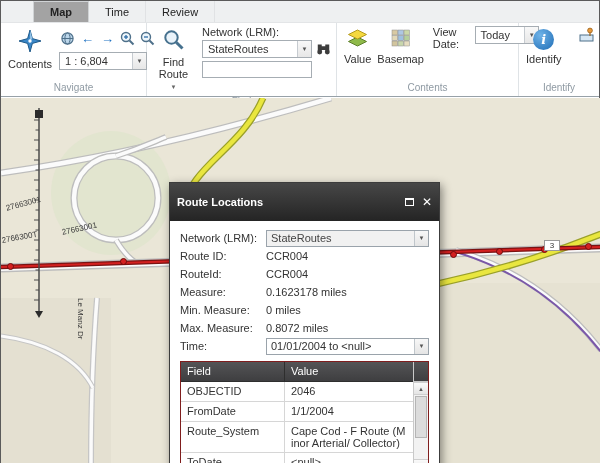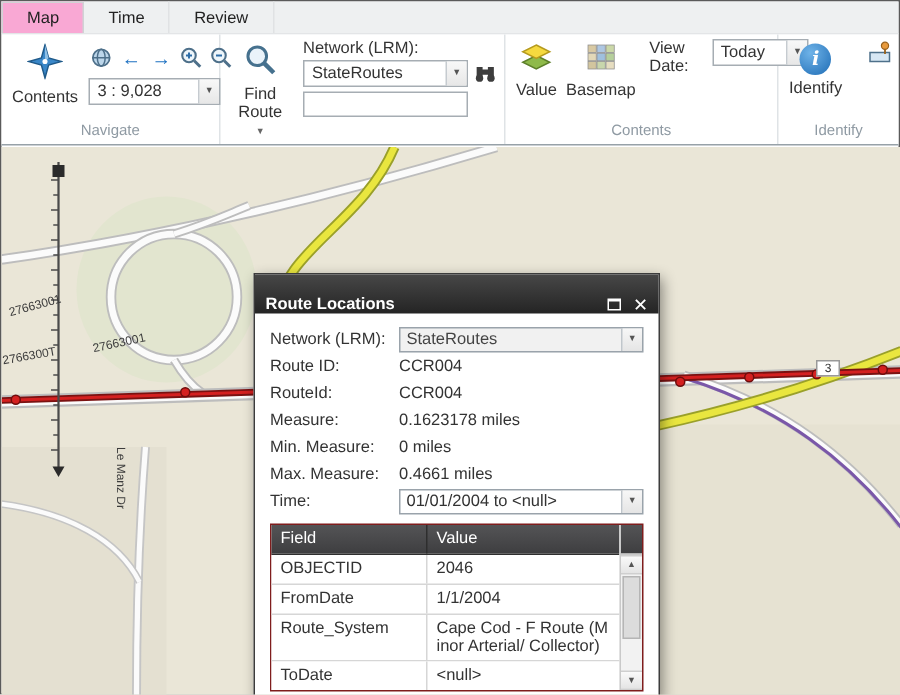--- a/index.html
+++ b/index.html
@@ -2,21 +2,21 @@
 <html><head>
 <meta charset="utf-8">
 <style>
   * { margin:0; padding:0; box-sizing:border-box; }
   html,body { width:600px; height:463px; overflow:hidden; font-family:"Liberation Sans","DejaVu Sans",sans-serif; }
   .app { position:relative; width:600px; height:463px; background:#fff; border:1px solid #5a5a5a; }
 
   
   .tabbar { height:22px; background:#eef0f1; display:flex; align-items:stretch; border-bottom:1px solid #e3e5e7;}
   .tab { padding:0 16px; font-size:11px; color:#222; display:flex; align-items:center; cursor:default; border-right:1px solid #e0e2e4;}
-  .tab.active { background:#f9a8d4; border:1px solid #d0d3d5; border-bottom:none; font-weight:normal; }
+  .tab.active { background:#a3a3a3; border:1px solid #d0d3d5; border-bottom:none; font-weight:bold;margin-left:32px; }
 
   
   .ribbon { height:74px; background:#fff; display:flex; border-bottom:1px solid #97a1a8; }
   .group { display:flex; flex-direction:column; border-right:1px solid #dfe3e6; }
   .g-nav { width:146px; } .g-find { width:190px; } .g-cont { width:182px; } .g-id { width:82px; border-right:none; position:relative;}
   .gcontent { flex:1; display:flex; padding:3px 4px 0 4px; }
   .glabel { height:14px; text-align:center; font-size:10px; color:#8f9aa3; }
 
   .bigbtn { display:flex; flex-direction:column; align-items:center; justify-content:flex-start; font-size:11px; color:#333; padding:2px 2px; border:1px solid transparent; border-radius:2px; text-align:center; line-height:12px;}
   .bigbtn .blabel { margin-top:3px; }
@@ -45,21 +45,21 @@
 
   
   .map { position:absolute; top:97px; left:0; width:600px; height:366px; background:#eae6d7; overflow:hidden; }
   .map svg.roads { position:absolute; top:0; left:0; }
   .map-label { position:absolute; font-size:8px; color:#3c3c3c; white-space:nowrap; transform-origin:0 0; }
   .route-dot { position:absolute; width:7px; height:7px; border-radius:50%; background:#d42020; border:1px solid #6e0c0c; }
   .shield { position:absolute; left:543px; top:142px; width:16px; height:11px; background:#fff; border:1px solid #999; font-size:8px; line-height:9px; text-align:center; color:#333; }
 
   
   .dialog { position:absolute; left:168px; top:181px; width:271px; background:#fff; border:1px solid #3c3c3c; box-shadow:2px 3px 9px rgba(0,0,0,.45); z-index:5; }
-  .dlg-title { height:26px; background:linear-gradient(#474747,#242424); color:#fff; display:flex; align-items:flex-end; padding:0 7px; font-size:11px; font-weight:bold; }
+  .dlg-title { height:38px; background:linear-gradient(#474747,#242424); color:#fff; display:flex; align-items:center; padding:0 7px; font-size:11px; font-weight:bold; }
   .dlg-btns { margin-left:auto; display:flex; align-items:center; gap:8px; }
   .maxbox { width:9px; height:8px; border:1px solid #fff; border-top-width:2px; display:inline-block; }
   .closex { font-size:12px; line-height:1; color:#fff; font-weight:bold; cursor:default;}
   .dlg-body { padding:8px 10px 5px 10px; }
   .frow { display:flex; align-items:center; height:18px; font-size:11px; color:#333; }
   .frow .flabel { width:86px; flex:none; }
   .frow .fval { flex:1; }
   .dsel { display:flex; align-items:center; height:17px; border:1px solid #9aa3ab; font-size:11px; color:#333; padding-left:4px; background:#fff; flex:1;}
   .dsel.disabled { background:#f1f1f1; color:#444; }
   .dsel .arrowbox { margin-left:auto; width:14px; height:100%; border-left:1px solid #c0c6cb; background:linear-gradient(#f7f7f7,#e5e5e5); display:flex; align-items:center; justify-content:center; font-size:6px; color:#555;}
@@ -130,21 +130,21 @@
             </span>
             <span class="sicon">
               <svg width="15" height="15" viewBox="0 0 15 15">
                   <circle cx="6" cy="6" r="4.5" fill="#eef6fb" stroke="#4e708a" stroke-width="1.4"></circle>
                   <line x1="4" y1="6" x2="8" y2="6" stroke="#2d6da8" stroke-width="1.3"></line>
                   <line x1="9.5" y1="9.5" x2="13.5" y2="13.5" stroke="#4e708a" stroke-width="2"></line>
                 </svg>
             </span>
           </div>
           <div class="combo scale-combo">
-            <span>3 : 9,028</span>
+            <span>1 : 6,804</span>
             <span class="arrowbox">▼</span>
           </div>
         </div>
       </div>
       <div class="glabel">Navigate</div>
     </div>
 
     <div class="group g-find">
       <div class="gcontent">
         <div class="bigbtn" style="width:48px;text-align:center;">
@@ -340,21 +340,21 @@
       <div class="frow">
         <span class="flabel">Measure:</span>
         <span class="fval">0.1623178 miles</span>
       </div>
       <div class="frow">
         <span class="flabel">Min. Measure:</span>
         <span class="fval">0 miles</span>
       </div>
       <div class="frow">
         <span class="flabel">Max. Measure:</span>
-        <span class="fval">0.4661 miles</span>
+        <span class="fval">0.8072 miles</span>
       </div>
       <div class="frow">
         <span class="flabel">Time:</span>
         <div class="dsel">
           <span>01/01/2004 to &lt;null&gt;</span>
           <span class="arrowbox">▼</span>
         </div>
       </div>
 
       <div class="tbl-wrap">

